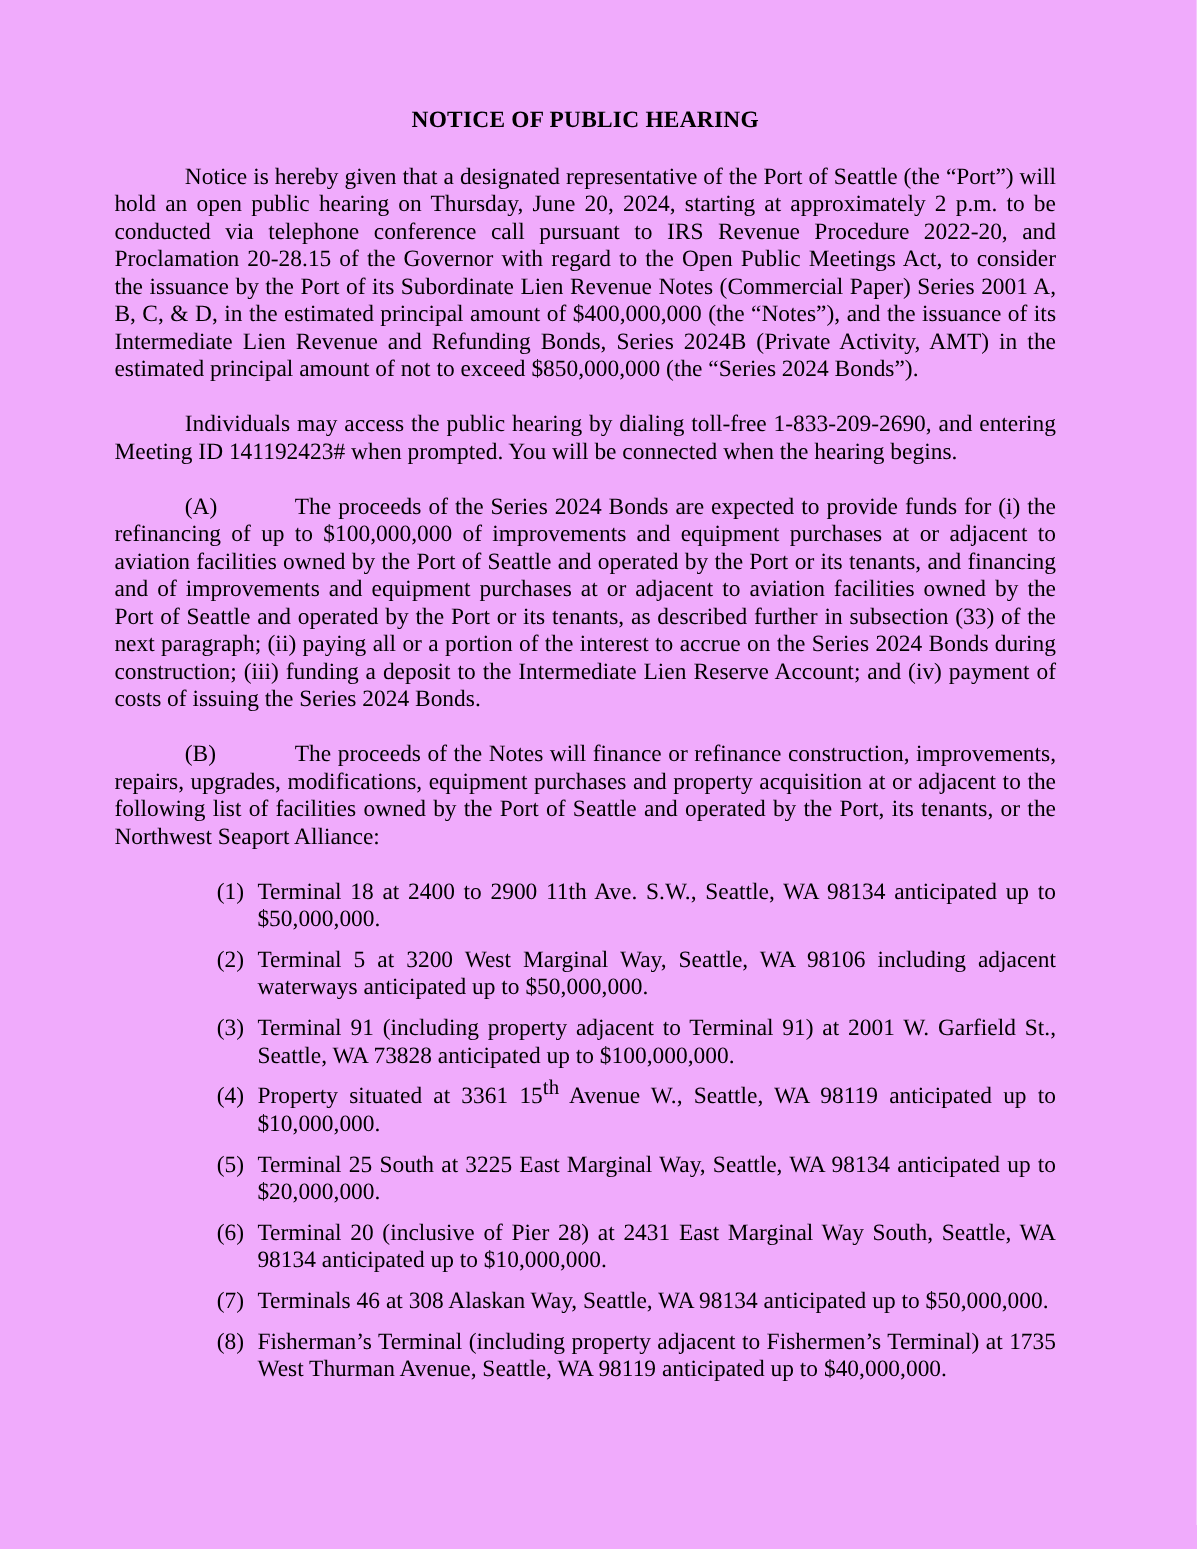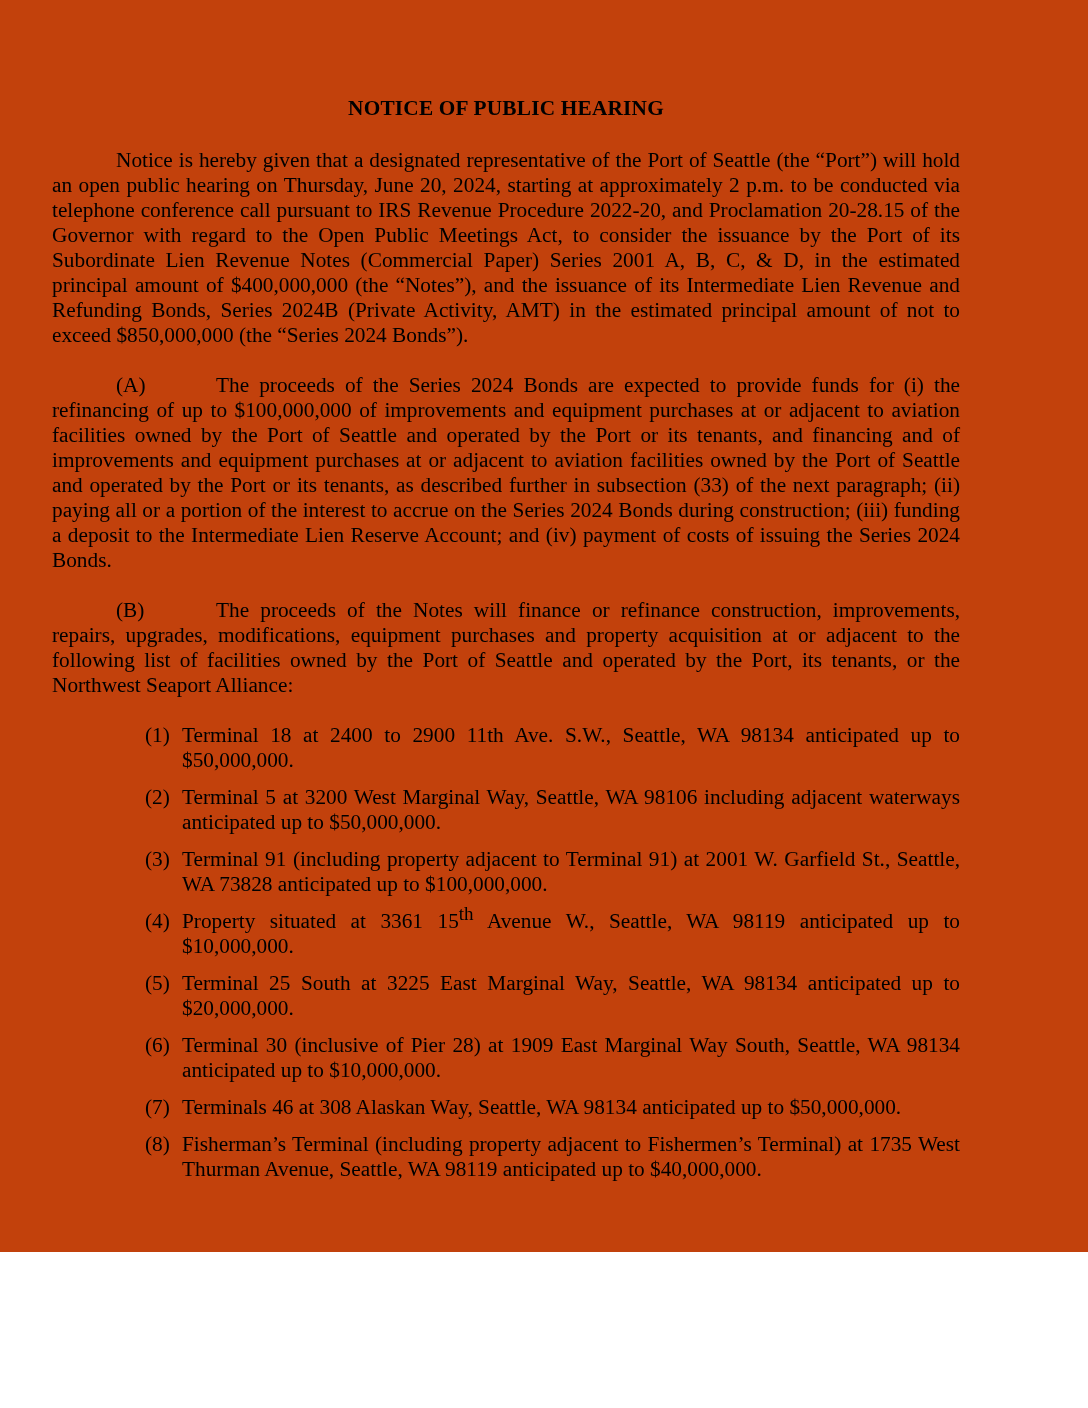--- a/index.html
+++ b/index.html
@@ -3,24 +3,24 @@
 <meta charset="utf-8">
 <style>
   html, body {
     margin: 0;
     padding: 0;
     background: #ffffff;
   }
   .page {
     position: relative;
     width: 1088px;
-    height: 1252px;
+    height: 1408px;
     box-sizing: border-box;
-    padding: 96px 128px 0 52px;
-    background: #c2410c;
+    padding: 96px 128px 0 104px;
+    background: #f0abfc;
     color: #000000;
     font-family: "Liberation Serif", "DejaVu Serif", serif;
     font-size: 21.3px;
     line-height: 25px;
     overflow: hidden;
   }
   .doc-title {
     font-size: 21.3px;
     font-weight: bold;
     text-align: center;
@@ -60,20 +60,21 @@
 </style>
 </head>
 <body>
 
 <div class="page">
 
   <h1 class="doc-title">NOTICE OF PUBLIC HEARING</h1>
 
   <p class="par"><span>Notice is hereby given that a designated representative of the Port of Seattle (the “Port”) will hold an open public hearing on Thursday, June 20, 2024, starting at approximately 2 p.m. to be conducted via telephone conference call pursuant to IRS Revenue Procedure 2022-20, and Proclamation 20-28.15 of the Governor with regard to the Open Public Meetings Act, to consider the issuance by the Port of its Subordinate Lien Revenue Notes (Commercial Paper) Series 2001 A, B, C, &amp; D, in the estimated principal amount of $400,000,000 (the “Notes”), and the issuance of its Intermediate Lien Revenue and Refunding Bonds, Series 2024B (Private Activity, AMT) in the estimated principal amount of not to exceed $850,000,000 (the “Series 2024 Bonds”).</span></p>
 
+  <p class="par"><span>Individuals may access the public hearing by dialing toll-free 1-833-209-2690, and entering Meeting ID 141192423# when prompted.  You will be connected when the hearing begins.</span></p>
 
   <p class="par"><span class="par-label">(A)</span><span>The proceeds of the Series 2024 Bonds are expected to provide funds for (i) the refinancing of up to $100,000,000 of improvements and equipment purchases at or adjacent to aviation facilities owned by the Port of Seattle and operated by the Port or its tenants, and financing and of improvements and equipment purchases at or adjacent to aviation facilities owned by the Port of Seattle and operated by the Port or its tenants, as described further in subsection (33) of the next paragraph; (ii) paying all or a portion of the interest to accrue on the Series 2024 Bonds during construction; (iii) funding a deposit to the Intermediate Lien Reserve Account; and (iv) payment of costs of issuing the Series 2024 Bonds.</span></p>
 
   <p class="par"><span class="par-label">(B)</span><span>The proceeds of the Notes will finance or refinance construction, improvements, repairs, upgrades, modifications, equipment purchases and property acquisition at or adjacent to the following list of facilities owned by the Port of Seattle and operated by the Port, its tenants, or the Northwest Seaport Alliance:</span></p>
 
   <div class="facility-list">
 
     <div class="list-item">
       <span class="list-marker">(1)</span>
       <span class="list-text">Terminal 18 at 2400 to 2900 11th Ave. S.W., Seattle, WA 98134 anticipated up to $50,000,000.</span>
@@ -94,21 +95,21 @@
       <span class="list-text"><span>Property situated at 3361 15</span><span class="sup">th</span><span> Avenue W., Seattle, WA 98119 anticipated up to $10,000,000.</span></span>
     </div>
 
     <div class="list-item">
       <span class="list-marker">(5)</span>
       <span class="list-text">Terminal 25 South at 3225 East Marginal Way, Seattle, WA 98134 anticipated up to $20,000,000.</span>
     </div>
 
     <div class="list-item">
       <span class="list-marker">(6)</span>
-      <span class="list-text">Terminal 30 (inclusive of Pier 28) at 1909 East Marginal Way South, Seattle, WA 98134 anticipated up to $10,000,000.</span>
+      <span class="list-text">Terminal 20 (inclusive of Pier 28) at 2431 East Marginal Way South, Seattle, WA 98134 anticipated up to $10,000,000.</span>
     </div>
 
     <div class="list-item">
       <span class="list-marker">(7)</span>
       <span class="list-text">Terminals 46 at 308 Alaskan Way, Seattle, WA 98134 anticipated up to $50,000,000.</span>
     </div>
 
     <div class="list-item">
       <span class="list-marker">(8)</span>
       <span class="list-text">Fisherman’s Terminal (including property adjacent to Fishermen’s Terminal) at 1735 West Thurman Avenue, Seattle, WA 98119 anticipated up to $40,000,000.</span>

